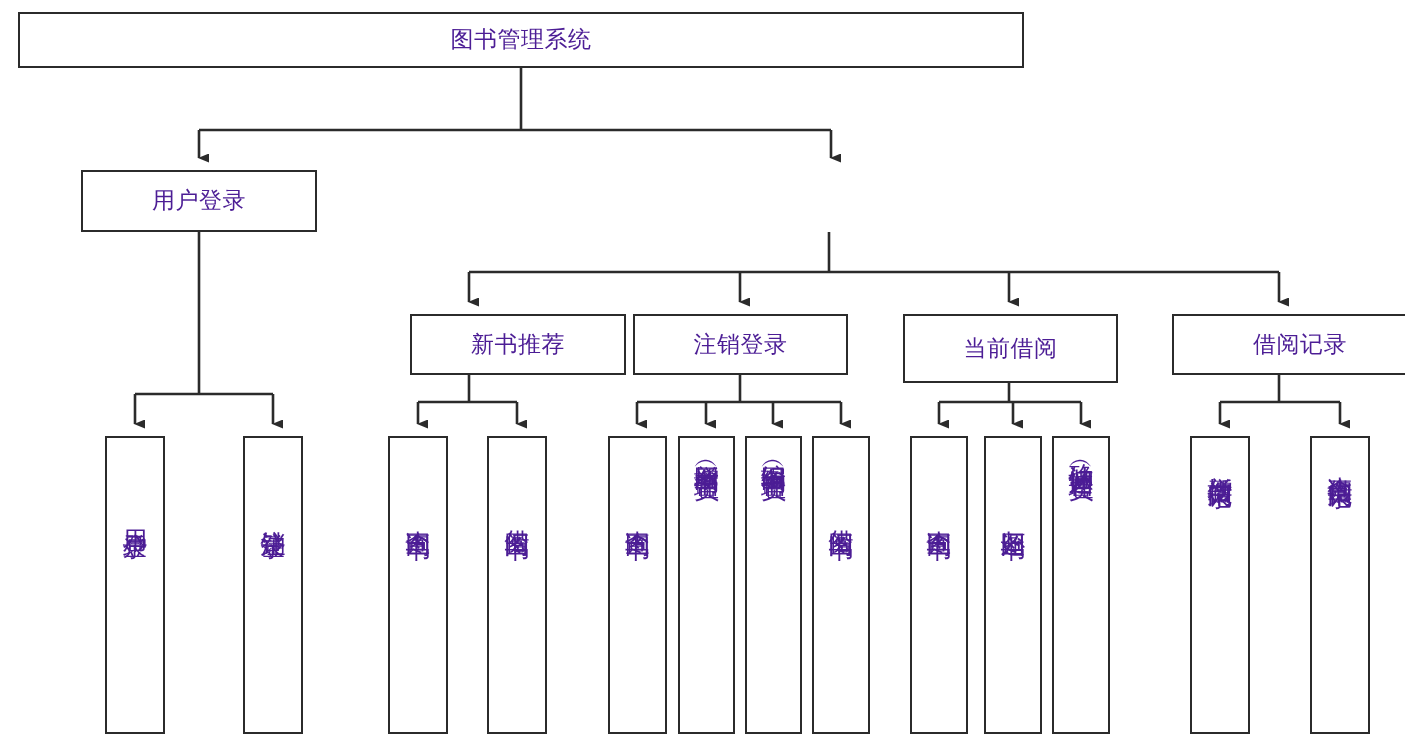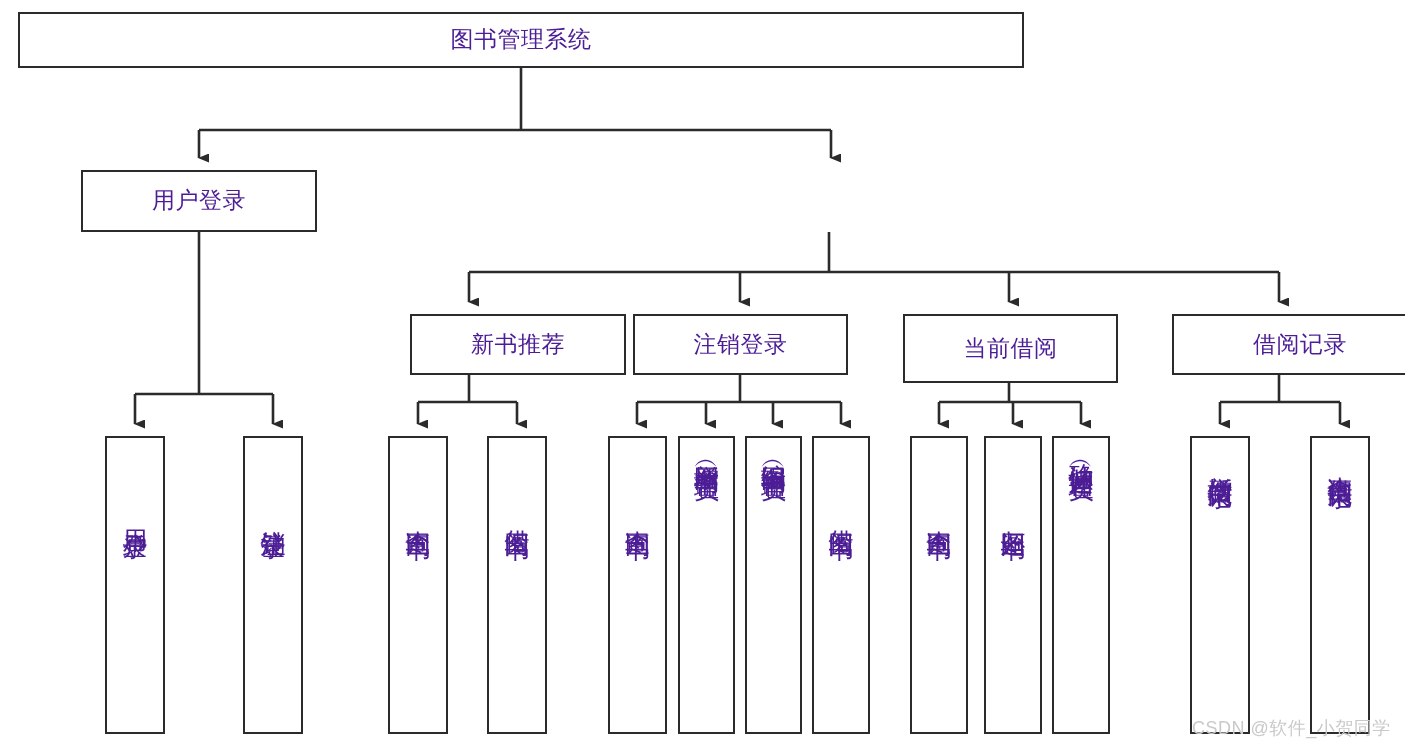--- a/index.html
+++ b/index.html
@@ -179,15 +179,14 @@
     <span class="node-label">确认归还（管理员）</span>
   </div>
 
   <div class="node-box node-vertical" style="left:1190px; top:436px; width:60px; height:298px; padding-top:18px;">
     <span class="node-label">新增借阅记录</span>
   </div>
   <div class="node-box node-vertical" style="left:1310px; top:436px; width:60px; height:298px; padding-top:18px;">
     <span class="node-label">查询借阅记录</span>
   </div>
 
-  <div class="watermark" style="left:1192px; top:716px;">CSDN @软件_小贺同学</div>
 
 </div>
 
 </body></html>

